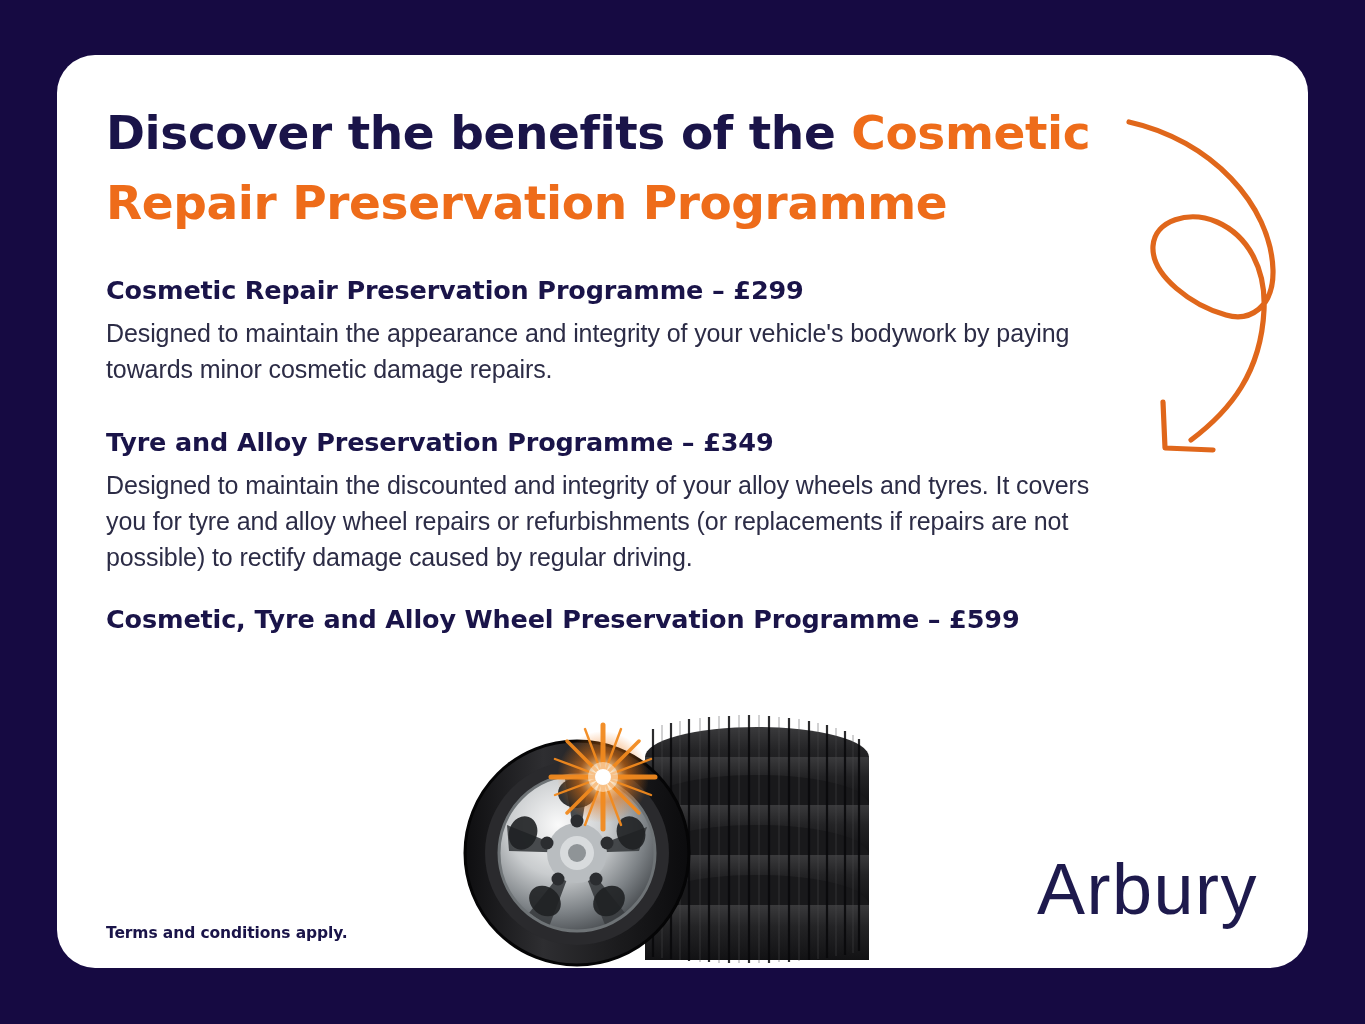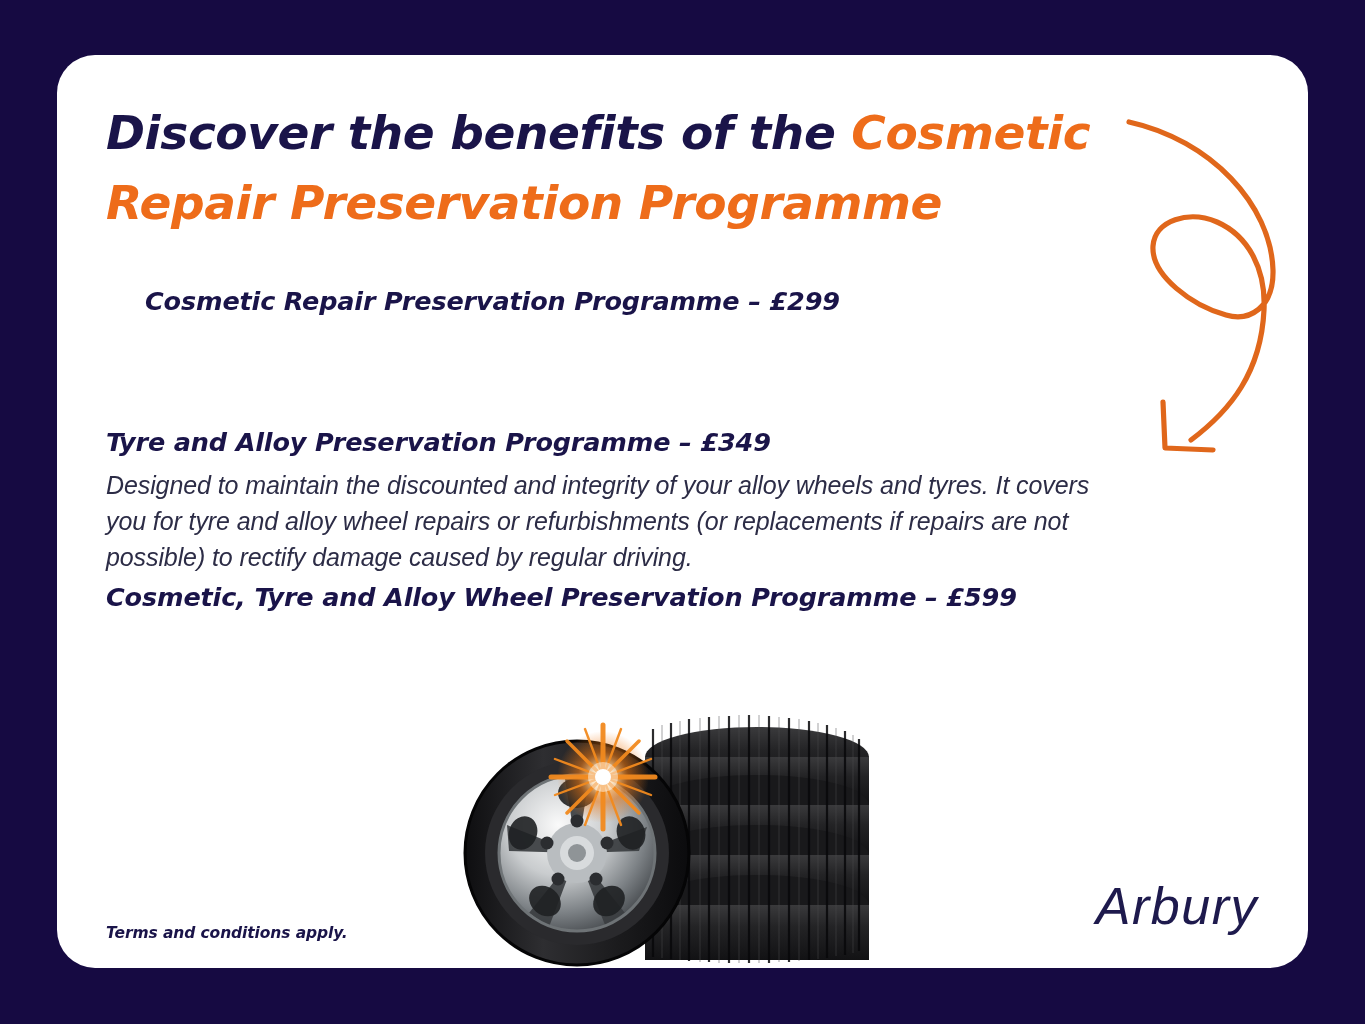--- a/index.html
+++ b/index.html
@@ -14,21 +14,20 @@
     background: #160A42;
     font-family: "Liberation Sans", sans-serif;
     position: relative;
   }
 
   #stage {
     position: absolute;
     left: 0; top: 0;
     width: 1365px; height: 1024px;
     background: #160A42;
-    font-style: italic;
   }
 
   
   #card {
     position: absolute;
     left: 57px;
     top: 55px;
     width: 1251px;
     height: 913px;
     background: #FFFFFF;
@@ -69,49 +68,48 @@
   .sec-body {
     margin-top: 8px;
     font-size: 25px;
     font-weight: 300;
     color: #2C2C46;
     line-height: 36px;
     letter-spacing: -0.1px;
     font-family: "Liberation Sans", sans-serif;
   }
 
-  #section-0 { top: 231px; margin-left: 39px; }
+  #section-0 { top: 220px; }
   #section-1 { top: 372px; }
-  #section-2 { top: 527px; }
+  #section-2 { top: 549px; }
 
   
   #terms {
     position: absolute;
     left: 49px;
     top: 845px;
     font-size: 15.5px;
     font-weight: 700;
     color: #1A1449;
     letter-spacing: -0.1px;
     font-family: "DejaVu Sans", sans-serif;
     margin-top: 24px;
   }
 
   
   #logo {
     position: absolute;
     right: 50px;
     top: 798px;
-    font-size: 52px;
+    font-size: 72px;
     font-weight: 300;
     color: #1E1A4D;
     letter-spacing: 1.5px;
     font-family: "Liberation Sans", sans-serif;
     line-height: 1;
-    margin-top: 27px;
   }
 
   
   #swirl {
     position: absolute;
     left: 1064px;
     top: 55px;
     width: 200px;
     height: 380px;
     pointer-events: none;
@@ -130,20 +128,21 @@
 </head>
 <body>
 
 <div id="stage">
   <div id="card">
 
     <h1 id="headline"><span>Discover the benefits of the </span><span class="accent">Cosmetic Repair Preservation Programme</span></h1>
 
     <div class="section" id="section-0">
       <div class="sec-head">Cosmetic Repair Preservation Programme – £299</div>
+      <div class="sec-body">Designed to maintain the appearance and integrity of your vehicle's bodywork by paying towards minor cosmetic damage repairs.</div>
     </div>
 
     <div class="section" id="section-1">
       <div class="sec-head">Tyre and Alloy Preservation Programme – £349</div>
       <div class="sec-body">Designed to maintain the discounted and integrity of your alloy wheels and tyres. It covers you for tyre and alloy wheel repairs or refurbishments (or replacements if repairs are not possible) to rectify damage caused by regular driving.</div>
     </div>
 
     <div class="section" id="section-2">
       <div class="sec-head">Cosmetic, Tyre and Alloy Wheel Preservation Programme – £599</div>
     </div>

